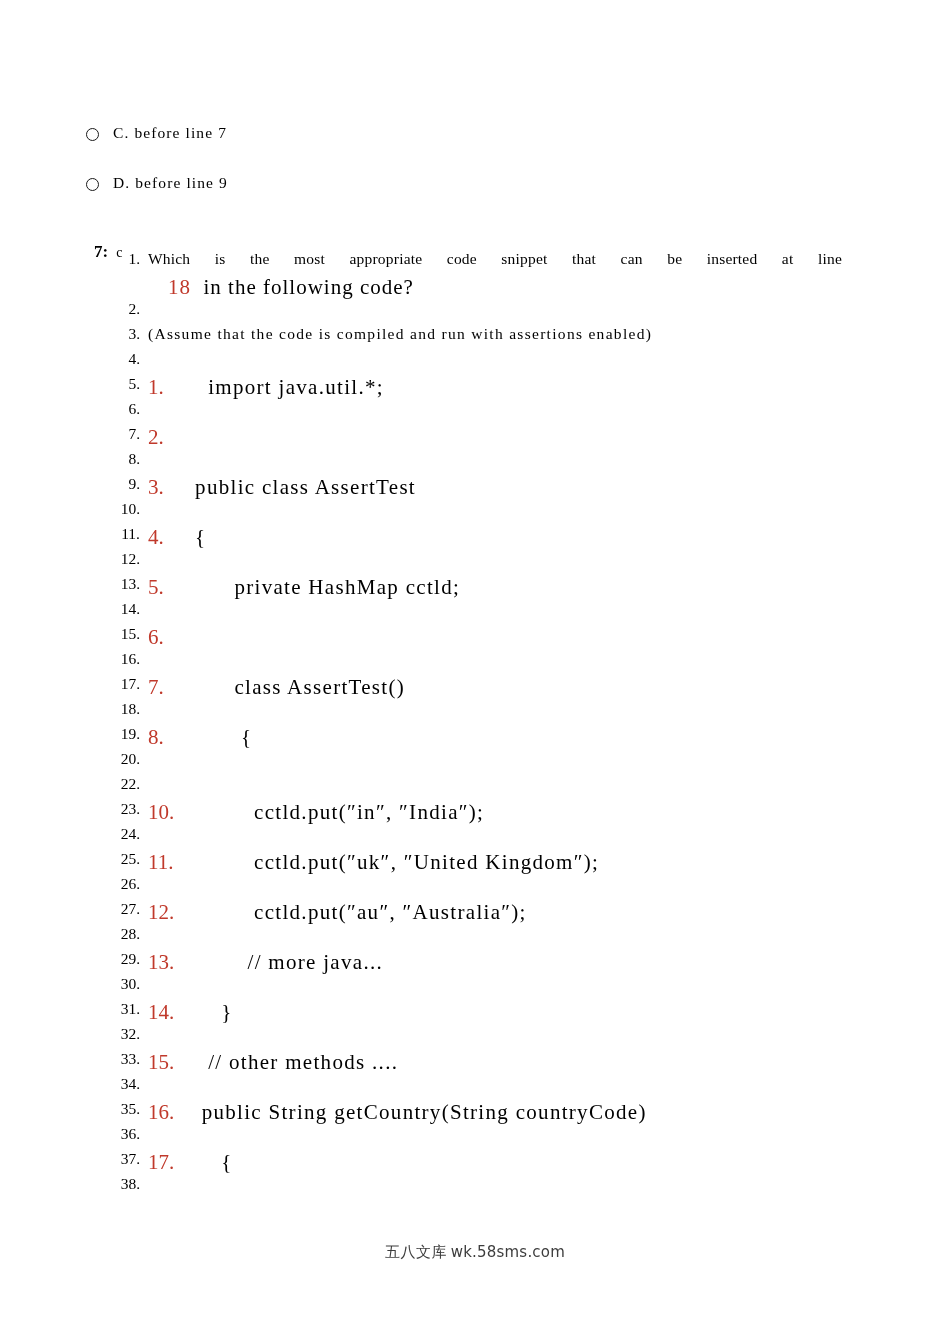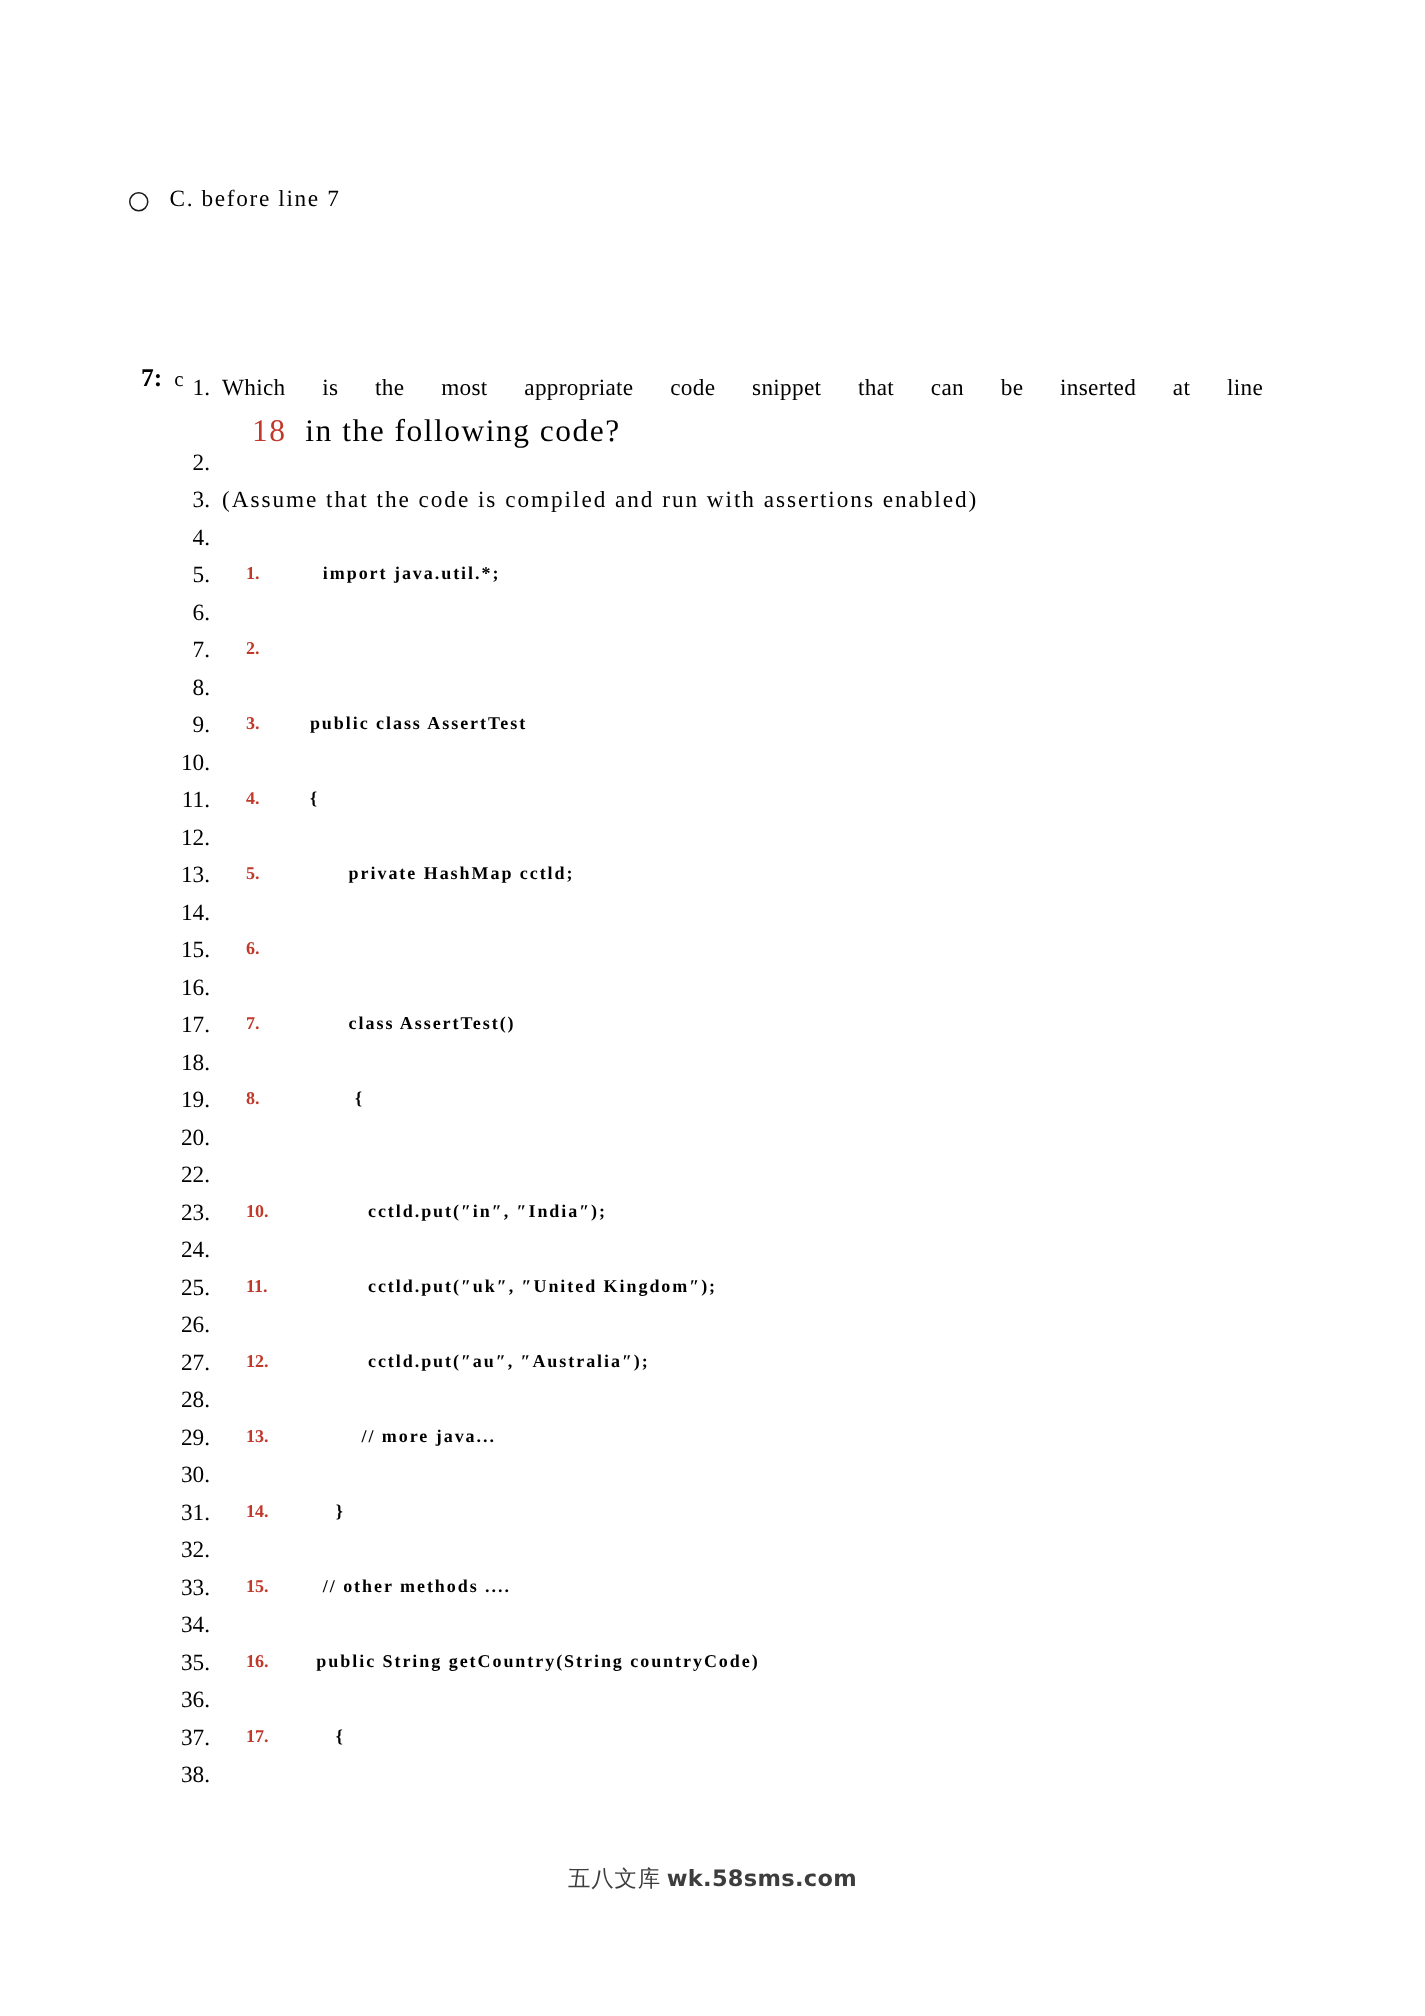--- a/index.html
+++ b/index.html
@@ -84,25 +84,24 @@
   .li-num {
     position: absolute;
     left: 96px;
     width: 44px;
     text-align: right;
     font-size: 15.5px;
     white-space: pre;
   }
   .li-body {
     position: absolute;
-    left: 164px;
-    top: 0;
-    font-size: 12px;
-    white-space: pre;
-    font-weight: bold;
+    left: 148px;
+    top: 0;
+    font-size: 21px;
+    white-space: pre;
   }
   .code-num {
     color: #c0392b;
   }
   .inner-num {
     display: inline-block;
     width: 34px;
     white-space: pre;
   }
   .code-text {
@@ -149,34 +148,38 @@
     font-size: 15px;
     color: #3d3d3d;
   }
   .wm-cn {
     font-family: "DejaVu Sans", sans-serif;
     letter-spacing: 0.5px;
     margin-top: 44px;
   }
   .wm-url {
     font-family: "DejaVu Sans", "Liberation Sans", sans-serif;
-    font-weight: bold;
+    font-weight: normal;
     letter-spacing: 0.2px;
   }
 </style>
 </head>
 <body>
 
 <div class="page">
 
   <div class="options" id="options-container">
       <div class="option-row">
         <span class="radio-icon"></span>
         <span class="option-label">C. before line 7</span>
       </div>
+      <div class="option-row">
+        <span class="radio-icon"></span>
+        <span class="option-label">D. before line 9</span>
+      </div>
     </div>
 
   <div class="answer-line">
     <span class="answer-num">7:</span><span>  </span><span class="answer-val">c</span>
   </div>
 
   <div class="listing" id="listing-container">
       <div class="li-row">
         <span class="li-num">1.</span>
         <span class="q-line1">Which is the most appropriate code snippet that can be inserted at line</span>

